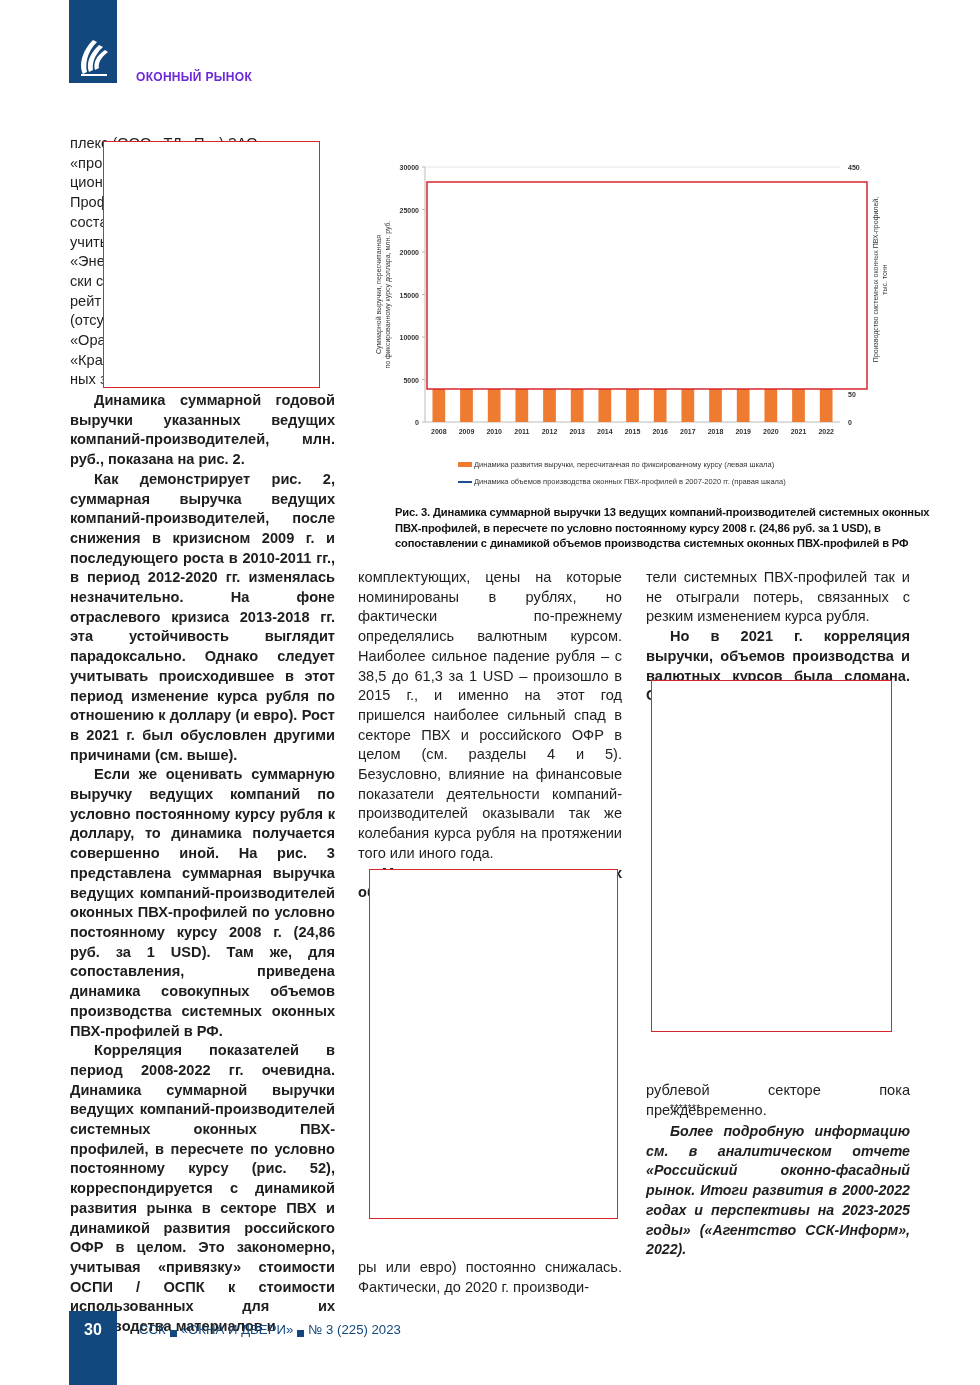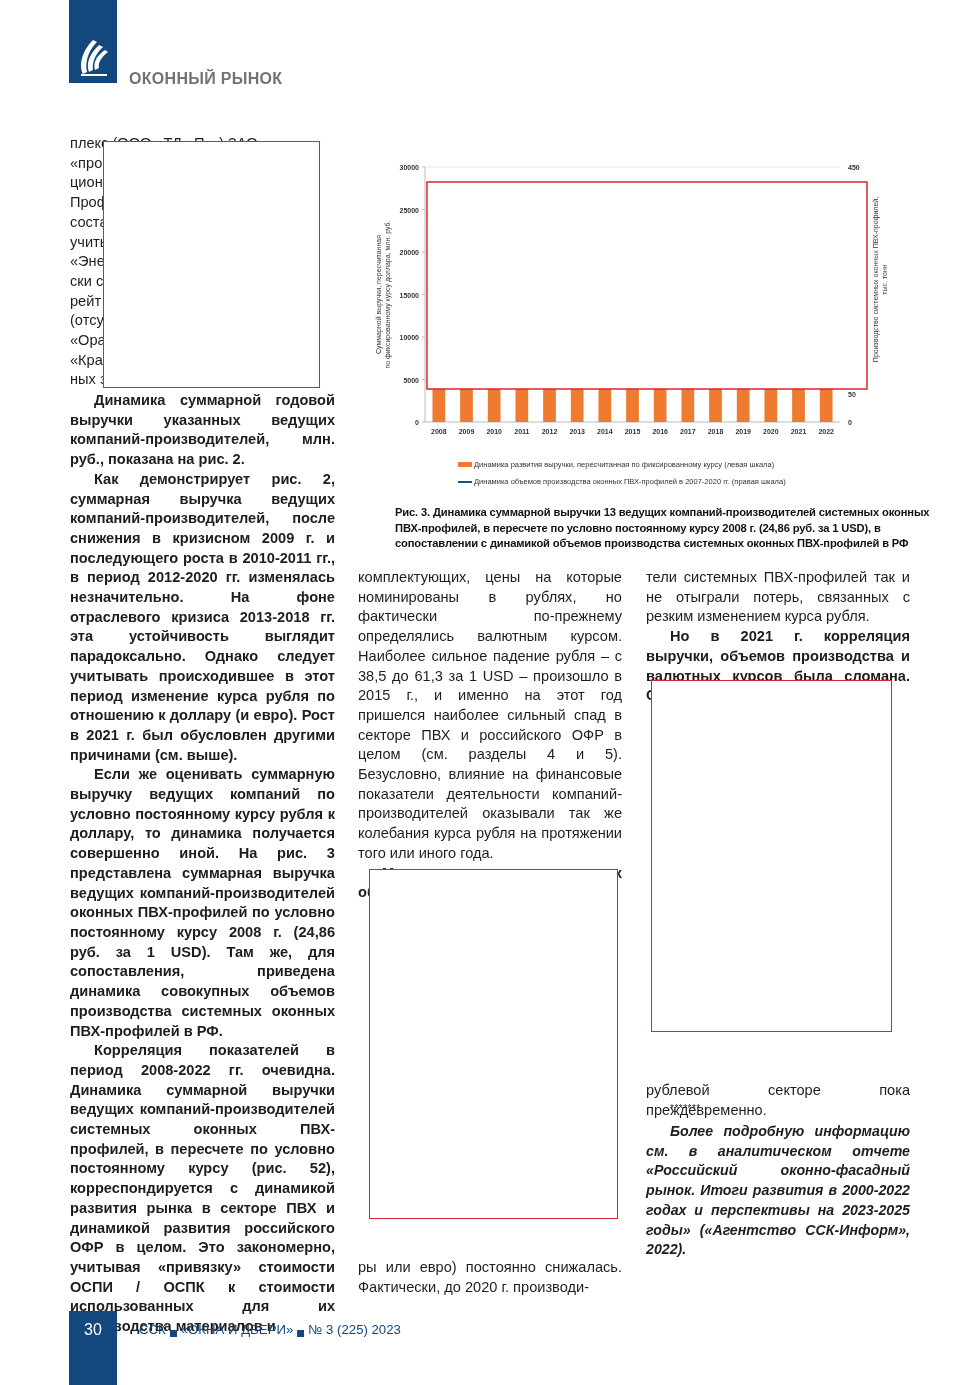--- a/index.html
+++ b/index.html
@@ -1,21 +1,21 @@
 <!DOCTYPE html>
 <html><head>
   <meta charset="utf-8">
   <style>
     * { box-sizing: border-box; margin: 0; padding: 0; }
     html, body { width: 980px; height: 1385px; background: #ffffff; overflow: hidden; }
     body { position: relative; font-family: "Liberation Sans", sans-serif; color: #1e1e1e; }
 
     .header-block { position: absolute; left: 69px; top: 0; width: 48px; height: 83px; background: #13487e; }
     .logo { position: absolute; left: 8px; top: 36px; width: 34px; height: 40px; }
-    .section-title { position: absolute; left: 129px; top: 70px; font-weight: bold; font-size: 16px; color: #737373; letter-spacing: 0.3px; }
+    .section-title { position: absolute; left: 136px; top: 70px; font-weight: bold; font-size: 12px; color: #6d28d9; letter-spacing: 0.3px; }
 
     .col { position: absolute; font-size: 14.6px; line-height: 19.7px; text-align: justify; hyphens: manual; }
     .col p { text-indent: 0; }
     .col p.ind { text-indent: 24px; font-weight: bold; }
     #col1 { left: 70px; top: 134px; width: 265px; }
     #col2 { left: 358px; top: 568px; width: 264px; }
     #col3 { left: 646px; top: 568px; width: 264px; }
 
     .redact { position: absolute; background: #ffffff; border: 1.5px solid #d8262d; }
 
@@ -25,21 +25,21 @@
     .legend-row { display: flex; align-items: center; }
     .lg-swatch { display: inline-block; width: 14px; height: 5px; background: #ee7b30; margin-right: 2px; }
     .lg-line { display: inline-block; width: 14px; height: 2px; background: #1f4e8c; margin-right: 2px; }
 
     .caption { position: absolute; left: 372px; top: 505px; width: 540px; font-weight: bold; font-size: 11.2px; line-height: 15.5px; color: #111; letter-spacing: -0.15px; margin-left: 23px; }
 
     .stars { position: absolute; left: 670px; top: 1103px; font-size: 10px; letter-spacing: 0.5px; }
     .note { position: absolute; left: 646px; top: 1122px; width: 264px; font-style: italic; font-weight: bold; font-size: 14.2px; line-height: 19.7px; text-align: justify; text-indent: 24px; }
 
     .footer-block { position: absolute; left: 69px; top: 1311px; width: 48px; height: 74px; background: #13487e; }
-    .page-num { position: absolute; left: 0; top: 10px; width: 48px; text-align: center; color: #fff; font-weight: normal; font-size: 16px; }
+    .page-num { position: absolute; left: 0; top: 10px; width: 48px; text-align: center; color: #fff; font-weight: bold; font-size: 16px; }
     .footer-text { position: absolute; left: 139px; top: 1322px; font-size: 13.2px; color: #13487e; display: flex; align-items: flex-end; gap: 4px; }
     .sq { display: inline-block; width: 7px; height: 7px; background: #13487e; }
   </style>
 </head>
 <body>
 
 <div class="header-block">
   <svg class="logo" viewBox="0 0 34 40">
     <path d="M6 38 C2 30 4 16 16 4 L20 6 C10 16 8 28 10 36 Z" fill="#fff"></path>
     <path d="M12 36 C9 28 12 18 22 9 L26 11 C17 19 15 28 16 34 Z" fill="#fff"></path>

